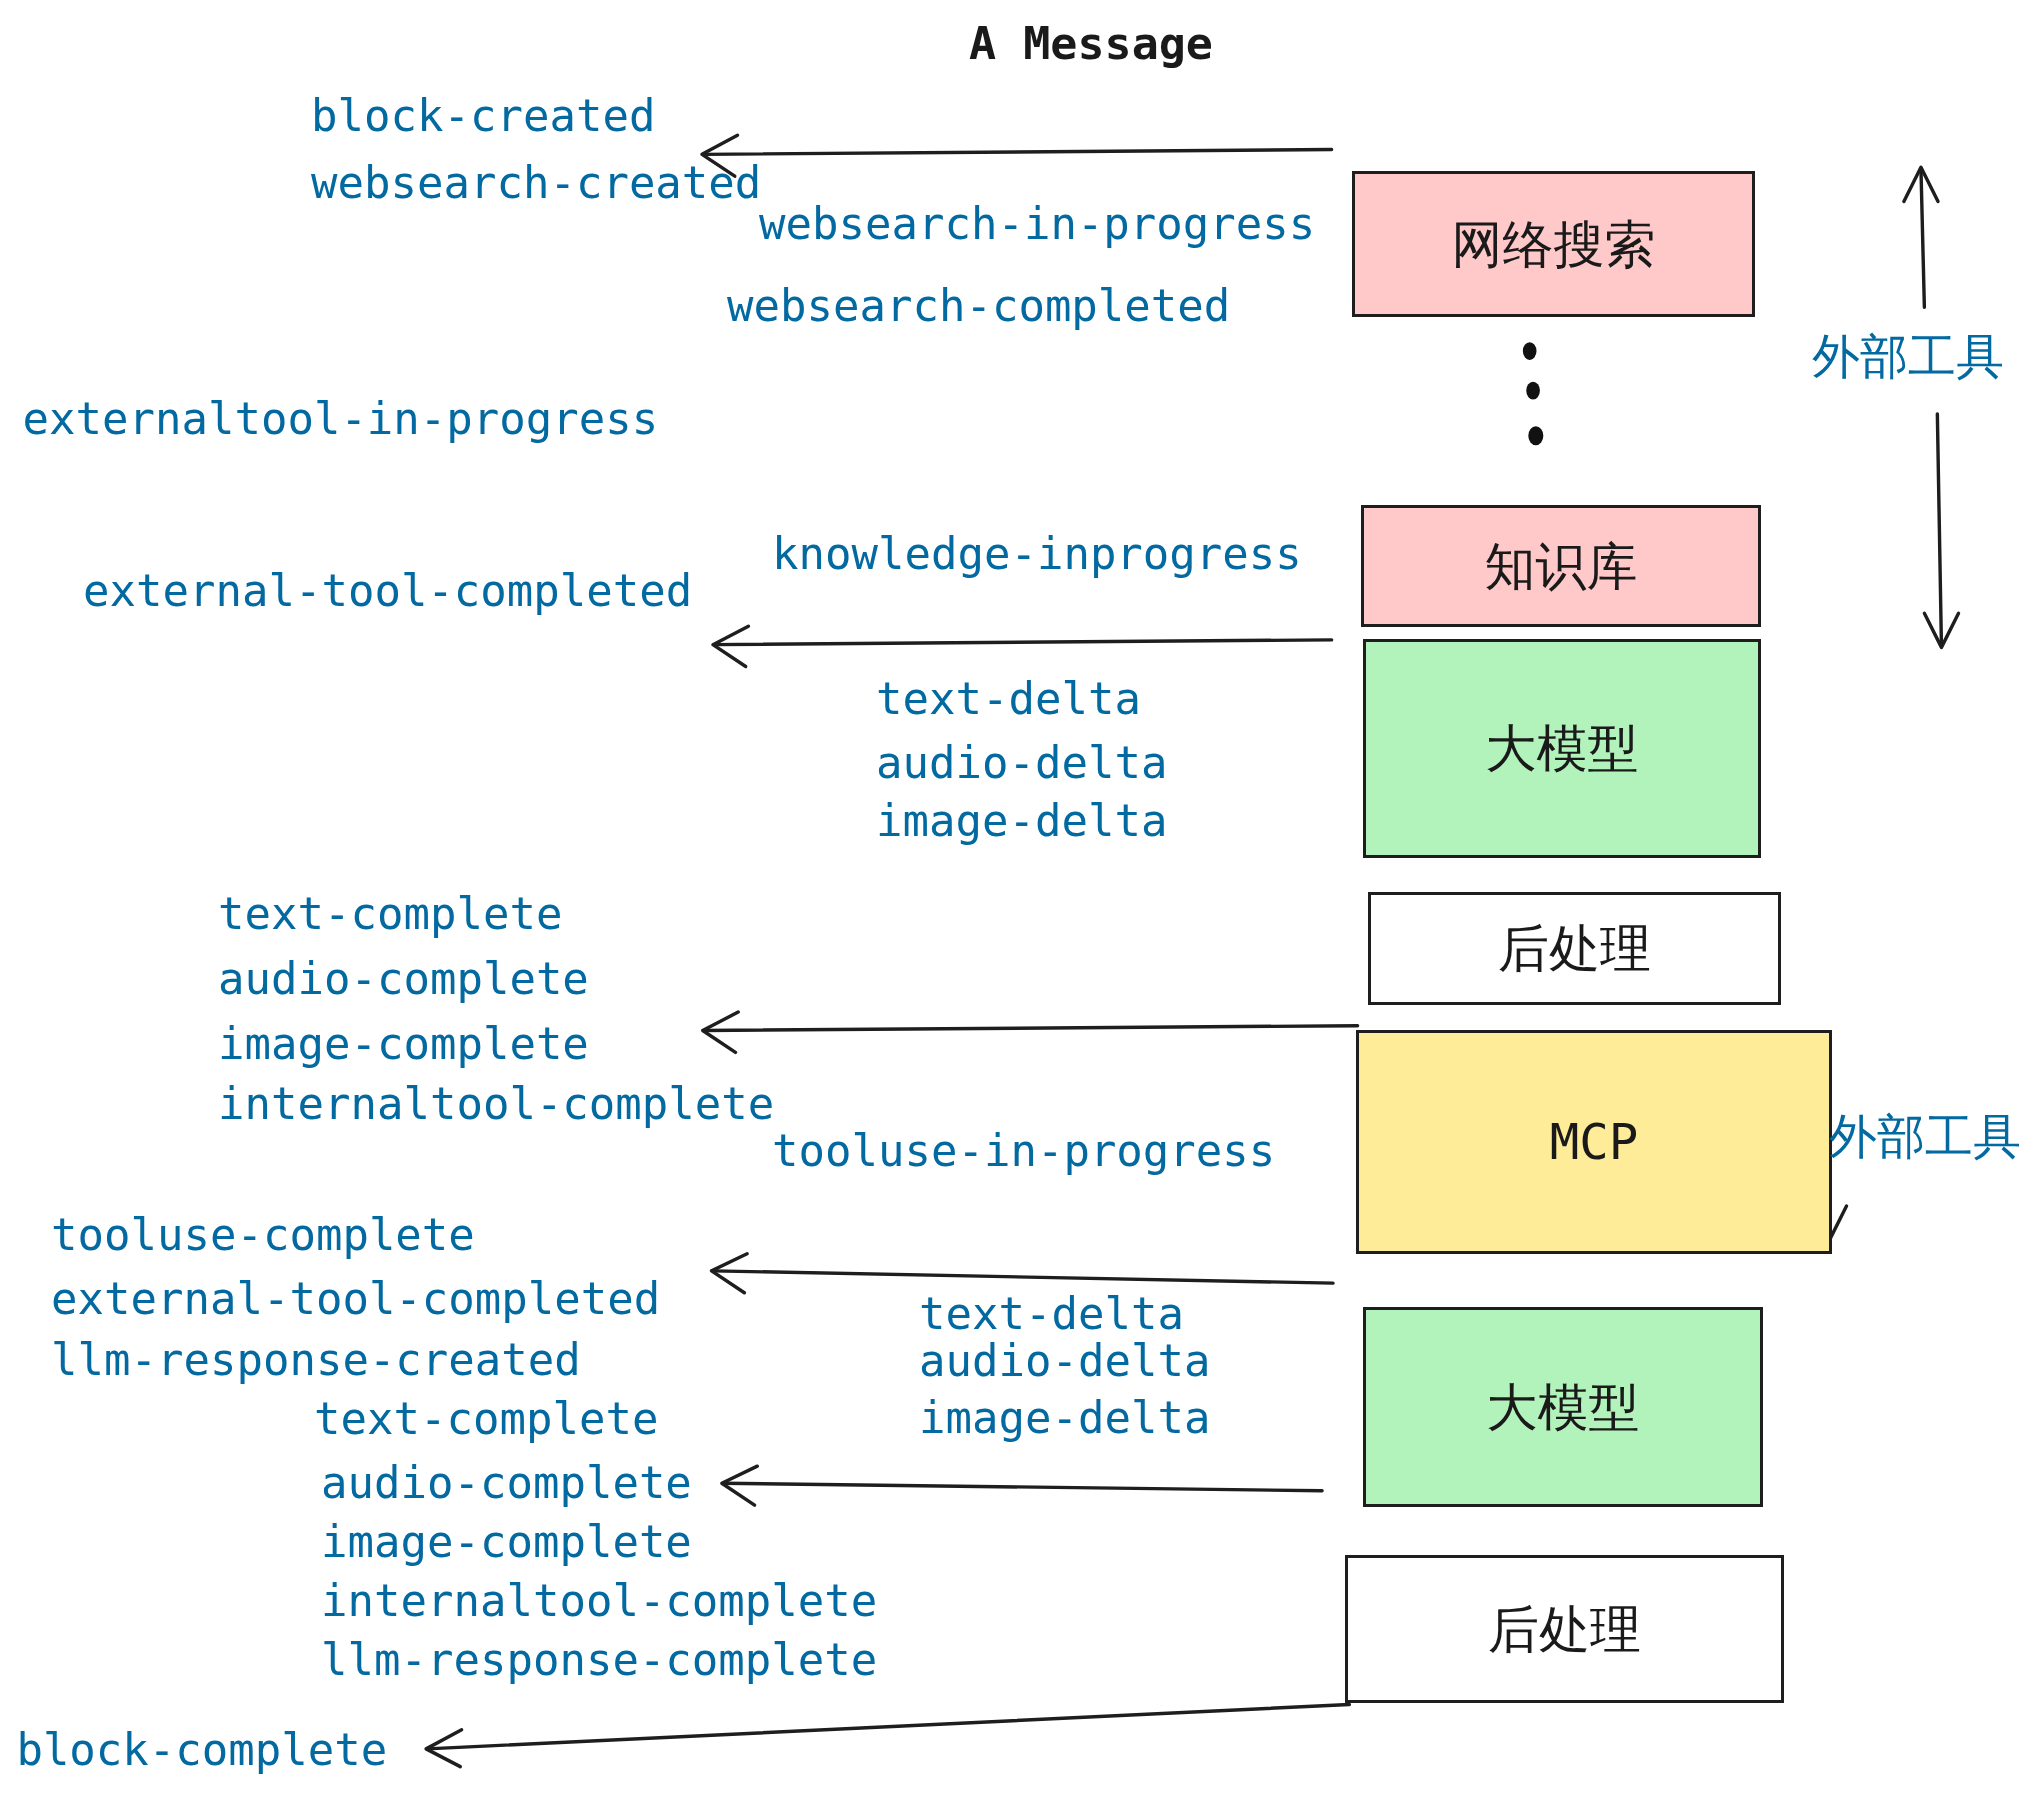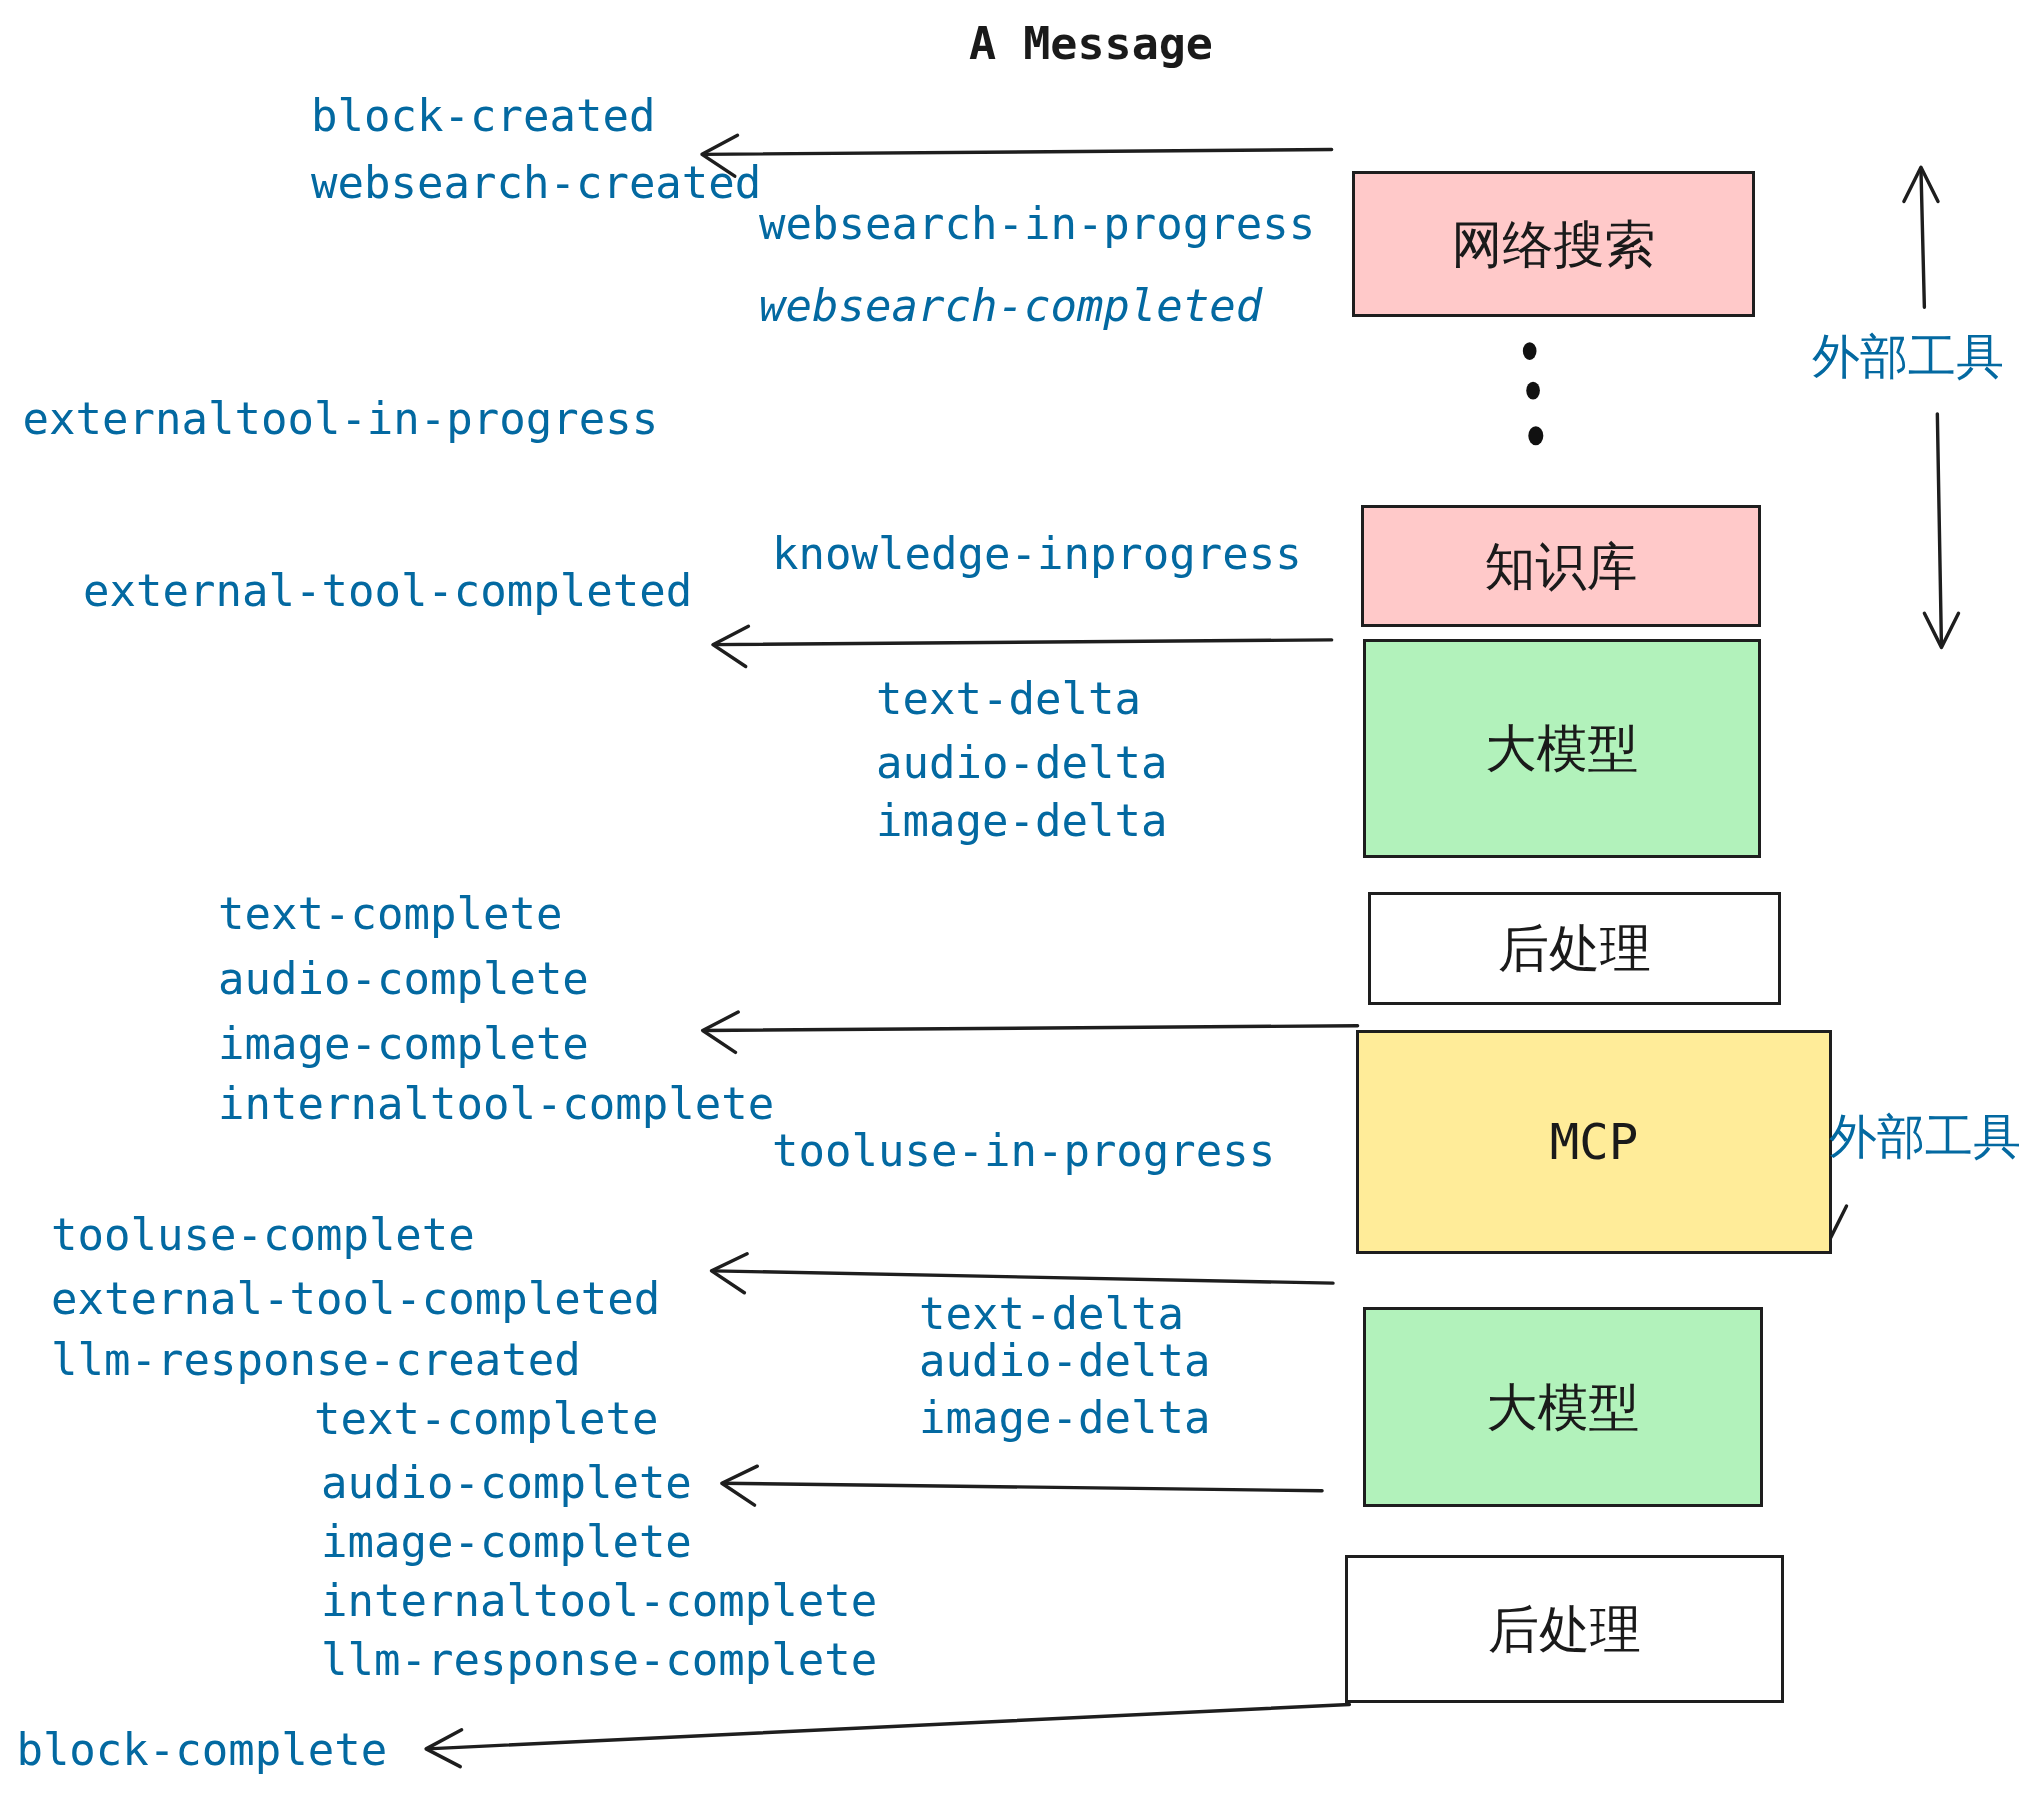--- a/index.html
+++ b/index.html
@@ -141,21 +141,21 @@
   <div class="box" style="left: 1345px; top: 1555px; width: 439px; height: 148px; background-color: rgb(255, 255, 255);">
     <span class="lbl">后处理</span>
   </div>
 
   <div class="side-lbl" style="left:1812px; top:356px;">外部工具</div>
   <div class="side-lbl" style="left:1829px; top:1136px;">外部工具</div>
 
   <div class="evt" style="left:311px;  top:116px;">block-created</div>
   <div class="evt" style="left:311px;  top:183px;text-align:right;">websearch-created</div>
   <div class="evt" style="left:759px; top:224px;">websearch-in-progress</div>
-  <div class="evt" style="left:759px; top:306px;font-style:italic;">websearch-completed</div>
+  <div class="evt" style="left:727px; top:306px;">websearch-completed</div>
   <div class="evt" style="left:22.5px;   top:419px;">externaltool-in-progress</div>
   <div class="evt" style="left:772px; top:554px;">knowledge-inprogress</div>
   <div class="evt" style="left:83px;  top:591px;">external-tool-completed</div>
   <div class="evt" style="left:876px; top:699px;">text-delta</div>
   <div class="evt" style="left:876px; top:763px;">audio-delta</div>
   <div class="evt" style="left:876px; top:821px;">image-delta</div>
   <div class="evt" style="left:218px;  top:914px;">text-complete</div>
   <div class="evt" style="left:218px;  top:979px;">audio-complete</div>
   <div class="evt" style="left:218px;  top:1044px;">image-complete</div>
   <div class="evt" style="left:218px;  top:1104px;">internaltool-complete</div>

